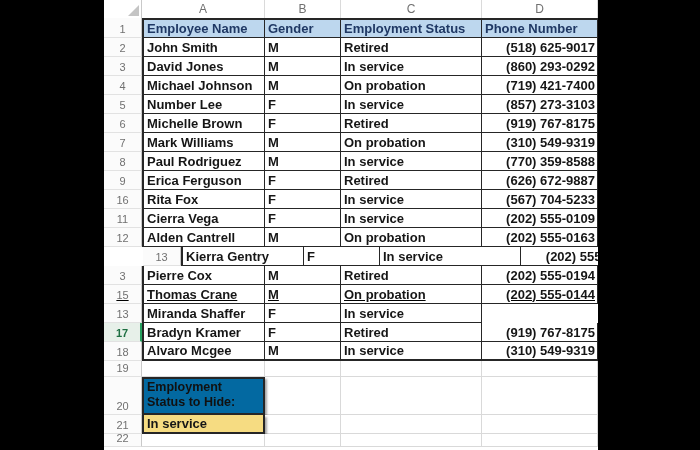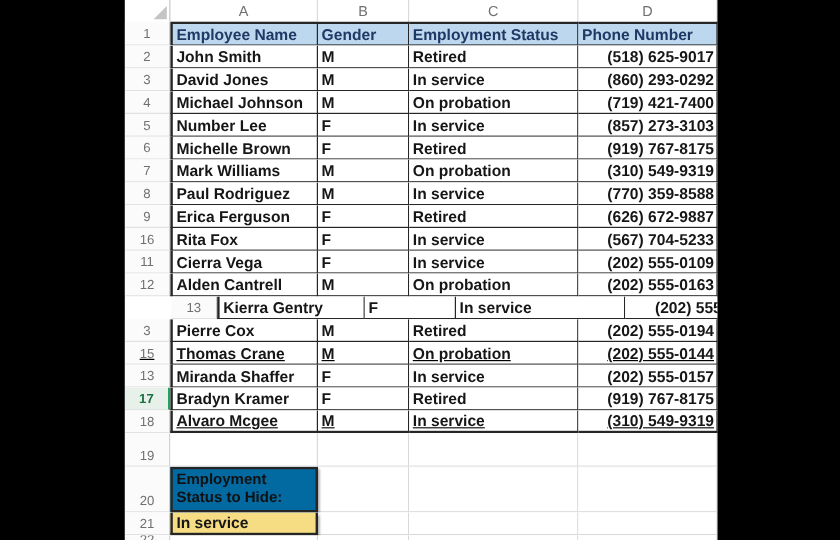--- a/index.html
+++ b/index.html
@@ -24,21 +24,21 @@
   .rowhdr{justify-content:center;align-items:flex-end;padding-bottom:2px;
           background:#FBFBFB;color:#707070;font-size:11px;
           border-right:1px solid #C9C9C9;border-bottom:1px solid #E2E2E2;}
   .rowhdr.sel{background:#E7F0E9;color:var(--sel-text,#1E6F42);font-weight:bold;
               border-right:2px solid var(--sel-accent,#25A05E);}
   
   .t-cell{border-right:1px solid var(--tb,#262626);border-bottom:1px solid var(--tb,#262626);
           font-size:13px;font-weight:bold;color:#161616;padding-left:3px;background:#fff;}
   .t-cell.first-col{border-left:2px solid var(--tb,#262626);}
   .t-cell.top-row{border-top:2px solid var(--tb,#262626);}
-  .t-cell.bottom-row{border-bottom-width:2px;text-decoration:underline;}
+  .t-cell.bottom-row{border-bottom-width:2px;}
   .t-cell.head{background:var(--head-fill,#BDD7EE);color:var(--head-text,#1F3864);white-space:nowrap;}
   .t-cell.num{justify-content:flex-end;padding-right:2px;padding-left:0;}
   
   .g-cell{border-right:1px solid var(--grid,#D9D9D9);border-bottom:1px solid var(--grid,#D9D9D9);background:#fff;}
   
   .note-box{border:2px solid var(--tb,#262626);background:#0369a1;font-size:12.5px;font-weight:bold;
             color:#111;line-height:1.25;padding:1px 2px 2px 3px;align-items:flex-end;
             box-shadow:2px 2px 2px rgba(0,0,0,0.35);position:relative;z-index:2;}
   .value-box{border:2px solid var(--tb,#262626);border-top:none;background:var(--hl,#F6DC82);
              font-size:13px;font-weight:bold;color:#161616;padding-left:3px;
@@ -162,37 +162,36 @@
         <div class="cell t-cell w-a first-col">Thomas Crane</div>
         <div class="cell t-cell w-b">M</div>
         <div class="cell t-cell w-c">On probation</div>
         <div class="cell t-cell w-d num">(202) 555-0144</div>
       </div>
       <div class="r" style="height: 19px;">
         <div class="rowhdr w-rh">13</div>
         <div class="cell t-cell w-a first-col">Miranda Shaffer</div>
         <div class="cell t-cell w-b">F</div>
         <div class="cell t-cell w-c">In service</div>
-        <div class="cell t-cell w-d num">(202) 555-0157</div>
       </div>
       <div class="r" style="height: 19px;">
         <div class="rowhdr w-rh sel">17</div>
         <div class="cell t-cell w-a first-col">Bradyn Kramer</div>
         <div class="cell t-cell w-b">F</div>
         <div class="cell t-cell w-c">Retired</div>
         <div class="cell t-cell w-d num">(919) 767-8175</div>
       </div>
       <div class="r" style="height: 19px;">
         <div class="rowhdr w-rh">18</div>
         <div class="cell t-cell w-a first-col bottom-row">Alvaro Mcgee</div>
         <div class="cell t-cell w-b bottom-row">M</div>
         <div class="cell t-cell w-c bottom-row">In service</div>
         <div class="cell t-cell w-d num bottom-row">(310) 549-9319</div>
       </div>
-      <div class="r" style="height: 28px;">
+      <div class="r" style="height: 16px;">
         <div class="rowhdr w-rh">19</div>
         <div class="cell g-cell w-a"></div>
         <div class="cell g-cell w-b"></div>
         <div class="cell g-cell w-c"></div>
         <div class="cell g-cell w-d"></div>
       </div>
       <div class="r" style="height: 38px;">
         <div class="rowhdr w-rh">20</div>
         <div class="cell note-box w-a">Employment Status to Hide:</div>
         <div class="cell g-cell w-b"></div>

